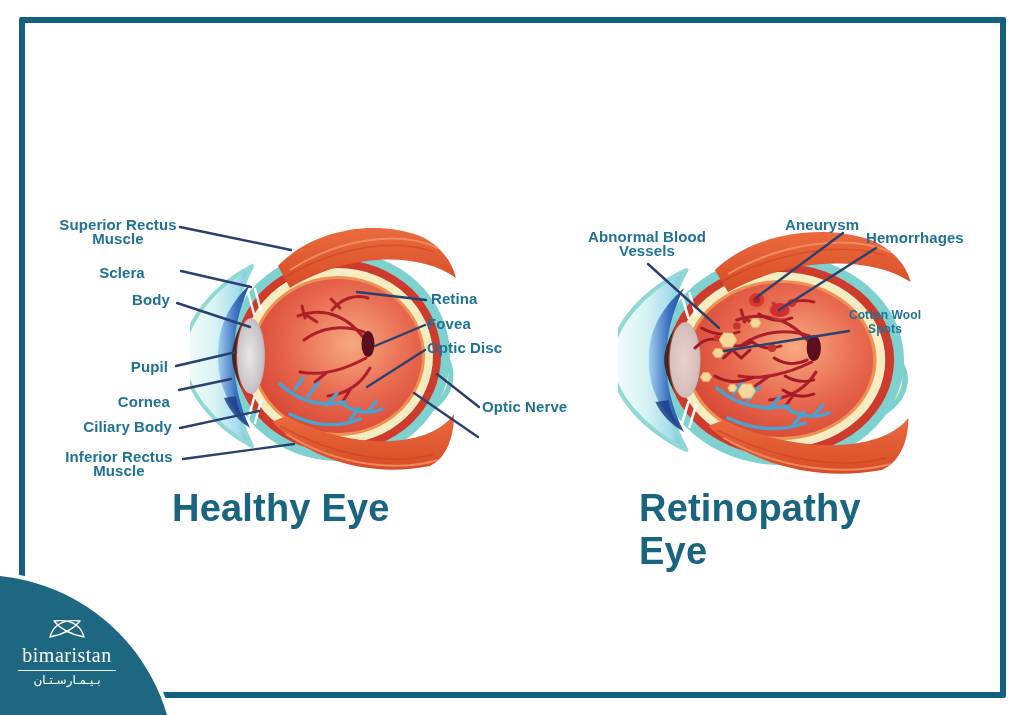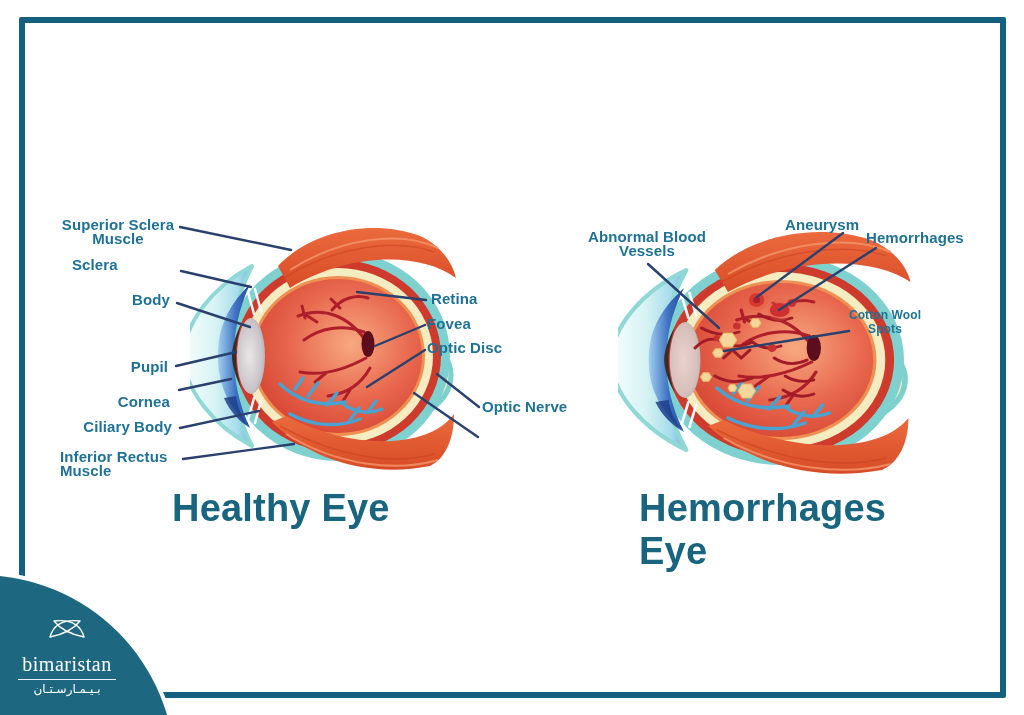--- a/index.html
+++ b/index.html
@@ -11,21 +11,21 @@
   .leaders{position:absolute;left:0;top:0;pointer-events:none;}
   .label{position:absolute;color:var(--label,#1f7296);font-weight:600;font-size:15px;
          line-height:14px;white-space:pre-line;letter-spacing:.1px;}
   .label.small{font-size:12px;line-height:14px;}
   .title{position:absolute;width:300px;text-align:left;color:var(--title,#19647f);
          font-size:38px;font-weight:600;letter-spacing:.2px;}
   .logo-circle{position:absolute;left:-215px;top:575px;width:390px;height:390px;
          border-radius:50%;background:var(--badge,#1d6781);box-shadow:0 0 0 4px #ffffff;}
   .logo{position:absolute;left:18px;top:616px;width:98px;text-align:center;color:#fff;}
   .logo .brand{font-family:"Liberation Serif","DejaVu Serif",serif;font-size:20px;
-         letter-spacing:.5px;margin-top:9px;}
+         letter-spacing:.5px;margin-top:0;}
   .logo .rule{height:0;border-top:1.5px solid rgba(255,255,255,.9);margin:3px 0 2px 0;}
   .logo .arabic{font-family:"DejaVu Sans",sans-serif;font-size:12px;letter-spacing:.5px;direction:rtl;}
 </style>
 </head>
 <body>
 
 <div class="page">
 
   <div class="frame"></div>
 
@@ -171,43 +171,43 @@
       <line x1="425" y1="350" x2="367" y2="387"></line>
       <line x1="479" y1="407" x2="437" y2="374"></line>
       <line x1="478" y1="437" x2="414" y2="393"></line>
       <line x1="648" y1="264" x2="719" y2="328"></line>
       <line x1="843" y1="233" x2="757" y2="297"></line>
       <line x1="876" y1="248" x2="779" y2="310"></line>
       <line x1="849" y1="331" x2="724" y2="351"></line>
     </g>
   </svg>
 
-  <div class="label" style="left:58px;top:218px;width:120px;text-align:center">Superior Sclera
+  <div class="label" style="left:58px;top:218px;width:120px;text-align:center">Superior Rectus
 Muscle</div>
-  <div class="label" style="left:72px;top:258px;width:100px;text-align:left">Sclera</div>
+  <div class="label" style="left:72px;top:266px;width:100px;text-align:center">Sclera</div>
   <div class="label" style="left:88px;top:293px;width:82px;text-align:right">Body</div>
   <div class="label" style="left:86px;top:360px;width:82px;text-align:right">Pupil</div>
   <div class="label" style="left:78px;top:395px;width:92px;text-align:right">Cornea</div>
   <div class="label" style="left:48px;top:420px;width:124px;text-align:right">Ciliary Body</div>
-  <div class="label" style="left:60px;top:450px;width:118px;text-align:left">Inferior Rectus
+  <div class="label" style="left:60px;top:450px;width:118px;text-align:center">Inferior Rectus
 Muscle</div>
   <div class="label" style="left:431px;top:292px">Retina</div>
   <div class="label" style="left:427px;top:317px">Fovea</div>
   <div class="label" style="left:427px;top:341px">Optic Disc</div>
   <div class="label" style="left:482px;top:400px">Optic Nerve</div>
 
   <div class="label" style="left:585px;top:230px;width:124px;text-align:center">Abnormal Blood
 Vessels</div>
   <div class="label" style="left:785px;top:218px">Aneurysm</div>
   <div class="label" style="left:866px;top:231px">Hemorrhages</div>
   <div class="label small" style="left:843px;top:308px;width:84px;text-align:center">Cotton Wool
 Spots</div>
 
   <div class="title" style="left:172px;top:487px">Healthy Eye</div>
-  <div class="title" style="left:639px;top:487px">Hemorrhages Eye</div>
+  <div class="title" style="left:639px;top:487px">Retinopathy Eye</div>
 
   <div class="logo-circle"></div>
   <div class="logo">
     <svg width="40" height="24" viewBox="0 0 40 24">
       <path d="M3,21 C6,10 15,3 33,5 C26,14 13,19 3,21 Z" stroke="#ffffff" fill="none" stroke-width="1.4" stroke-linejoin="round"></path>
       <path d="M37,21 C34,10 25,3 7,5 C14,14 27,19 37,21 Z" stroke="#ffffff" fill="none" stroke-width="1.4" stroke-linejoin="round"></path>
     </svg>
     <div class="brand">bimaristan</div>
     <div class="rule"></div>
     <div class="arabic">بـيـمـارسـتـان</div>

